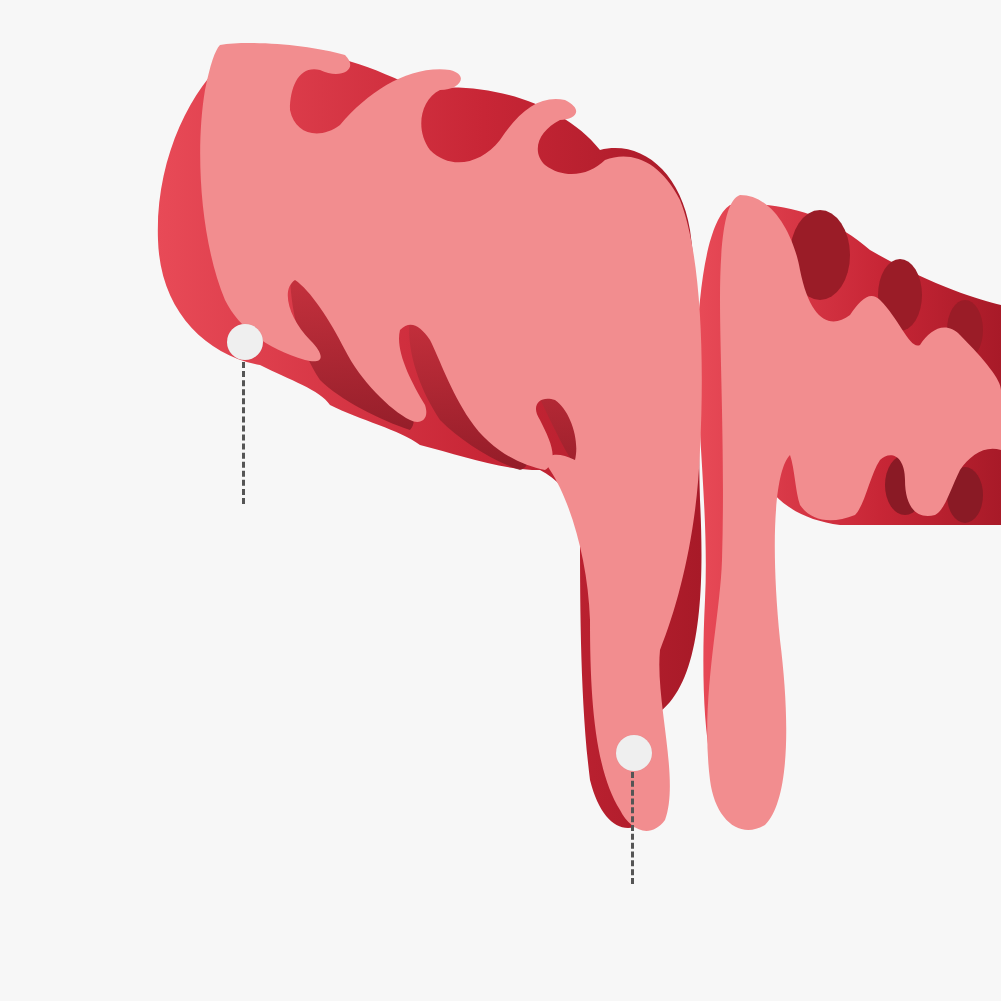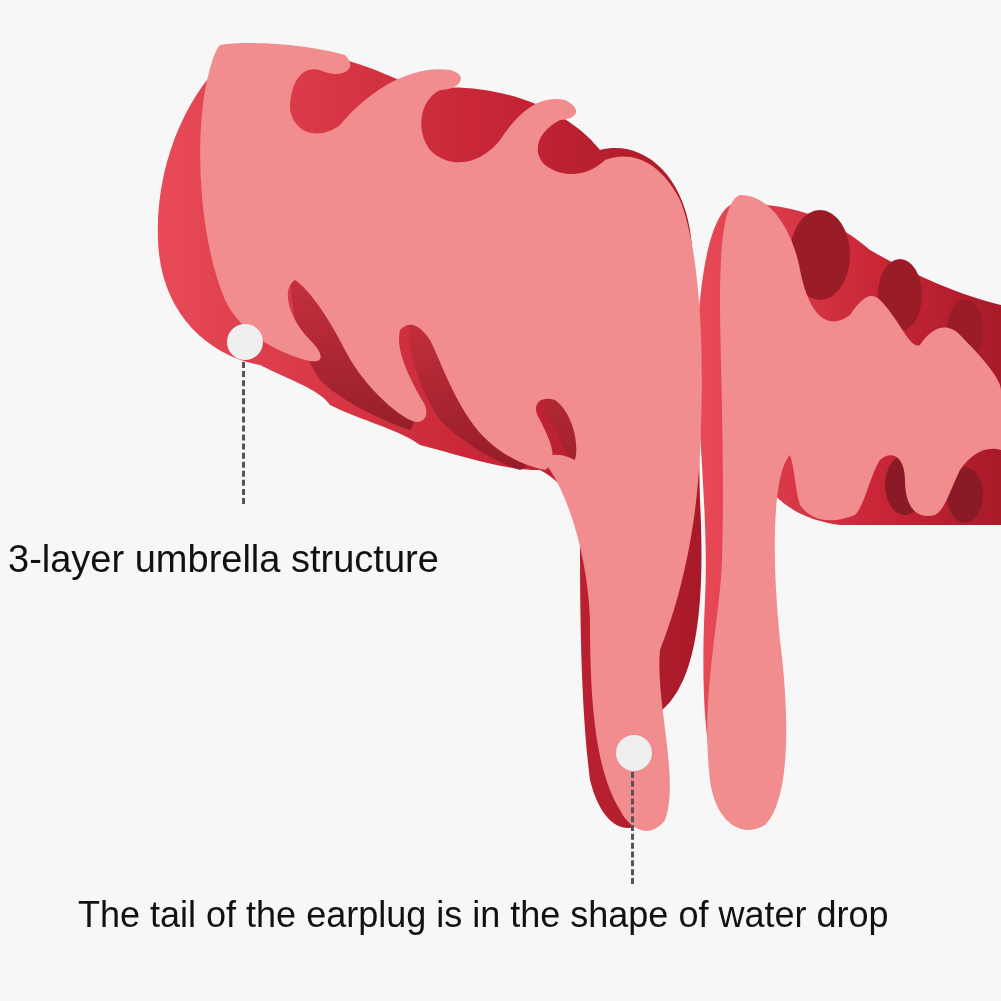--- a/index.html
+++ b/index.html
@@ -61,18 +61,16 @@
 
     <path d="M290 270 C330 270 360 320 390 370 C410 400 420 420 410 430 C380 420 340 400 320 380 C300 350 290 310 290 270 Z" fill="url(#darkGrad)" opacity="0.85"></path>
     <path d="M410 315 C450 310 480 360 510 420 C525 450 535 465 520 470 C490 460 460 440 440 420 C420 390 405 350 410 315 Z" fill="url(#darkGrad)" opacity="0.85"></path>
     <path d="M525 345 C560 340 600 380 620 430 C630 470 630 500 620 510 C600 500 575 470 560 440 C540 400 525 370 525 345 Z" fill="url(#darkGrad)" opacity="0.85"></path>
 
     <path d="M220 45 C250 40 310 45 345 55 C360 70 340 80 320 70 C300 65 290 85 290 110 C295 135 320 140 340 125 C370 90 410 65 450 70 C470 75 460 90 440 90 C420 100 415 130 430 150 C450 170 480 165 500 140 C520 110 540 95 565 100 C585 110 575 120 560 120 C540 130 530 150 545 165 C565 180 590 175 605 160 C630 150 660 160 680 200 C700 250 705 350 700 450 C697 530 680 600 660 650 C655 700 680 780 665 820 C650 840 630 830 620 810 C595 770 590 700 590 620 C588 560 570 500 550 470 C540 455 555 450 575 460 C580 440 570 410 555 400 C540 395 530 405 540 420 C550 440 560 460 545 470 C520 465 490 450 470 420 C450 390 440 360 430 340 C420 325 410 320 400 330 C395 350 410 380 425 405 C430 420 420 425 410 420 C390 410 360 380 345 350 C330 320 310 290 295 280 C280 290 290 320 310 340 C325 355 325 365 305 360 C270 350 240 330 225 300 C200 240 195 150 205 90 C210 65 215 50 220 45 Z" fill="#f28d8f"></path>
   </svg>
 
   <div class="dot" style="left:227px; top:324px;"></div>
   <div class="leader" style="left:242px; top:362px; height:142px;"></div>
-  <div class="caption caption-1">3-layer umbrella structure</div>
 
   <div class="dot" style="left:616px; top:735px;"></div>
   <div class="leader" style="left:631px; top:772px; height:112px;"></div>
-  <div class="caption caption-2">The tail of the earplug is in the shape of water drop</div>
 </div>
 
 </body></html>

